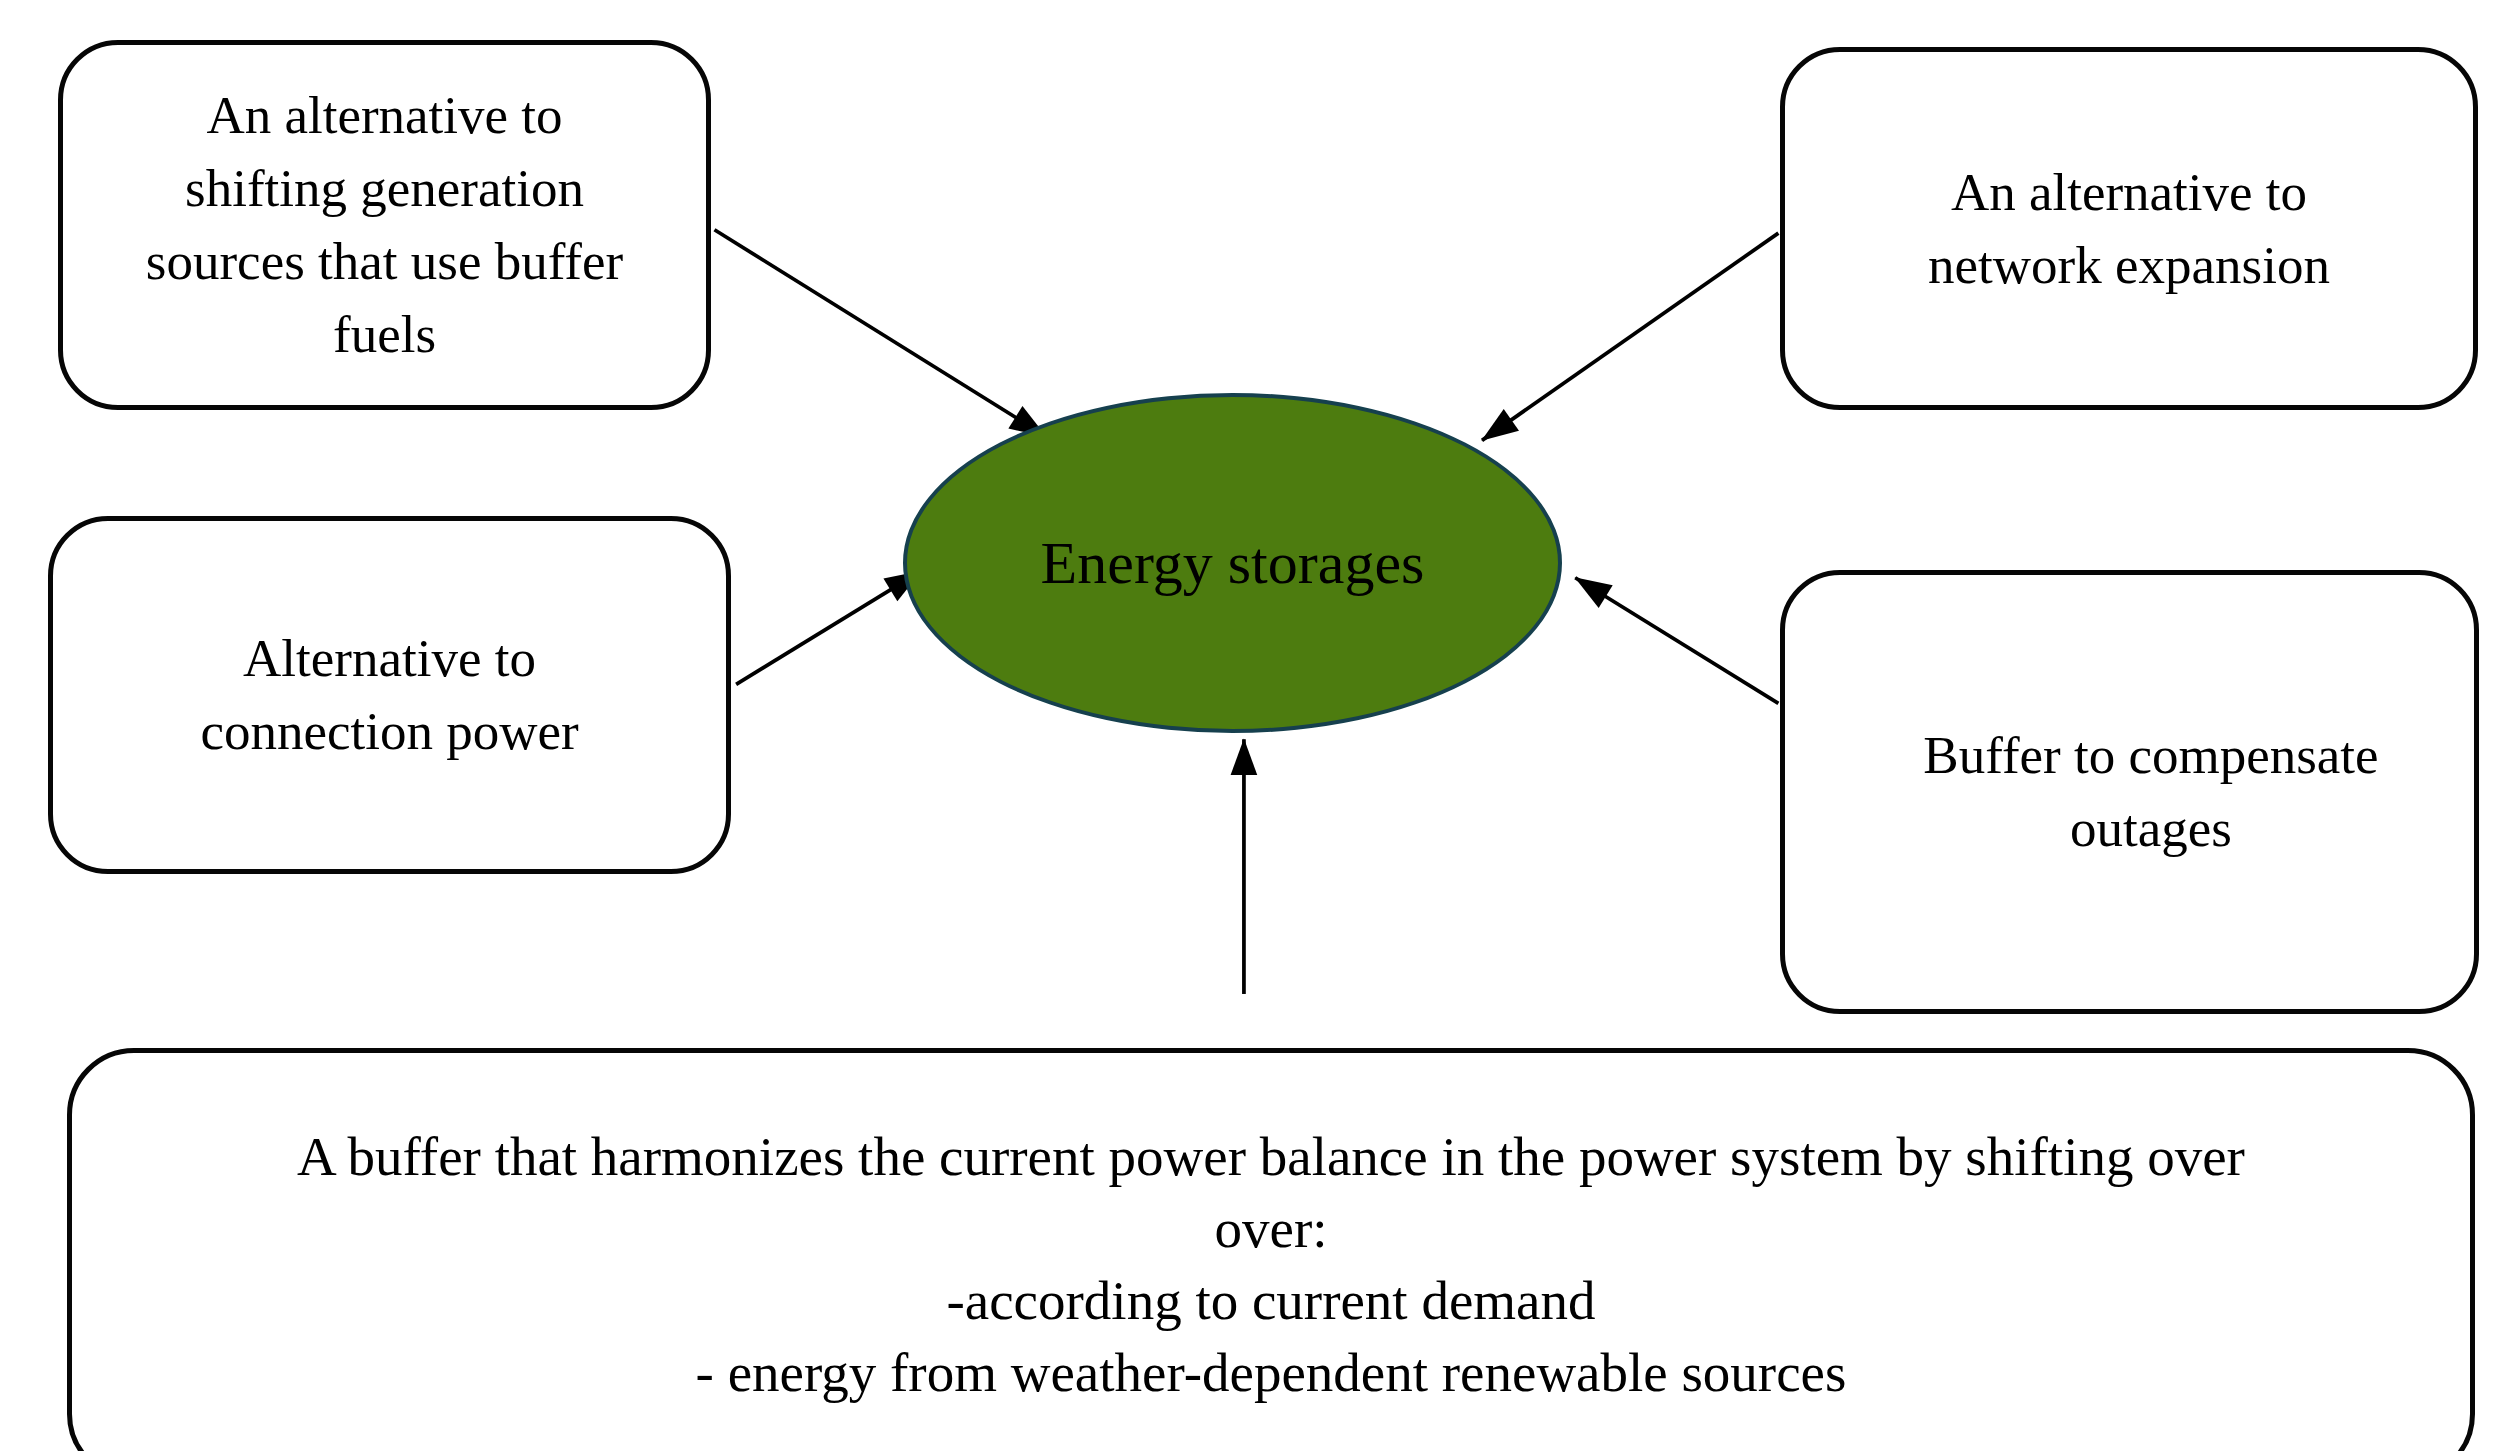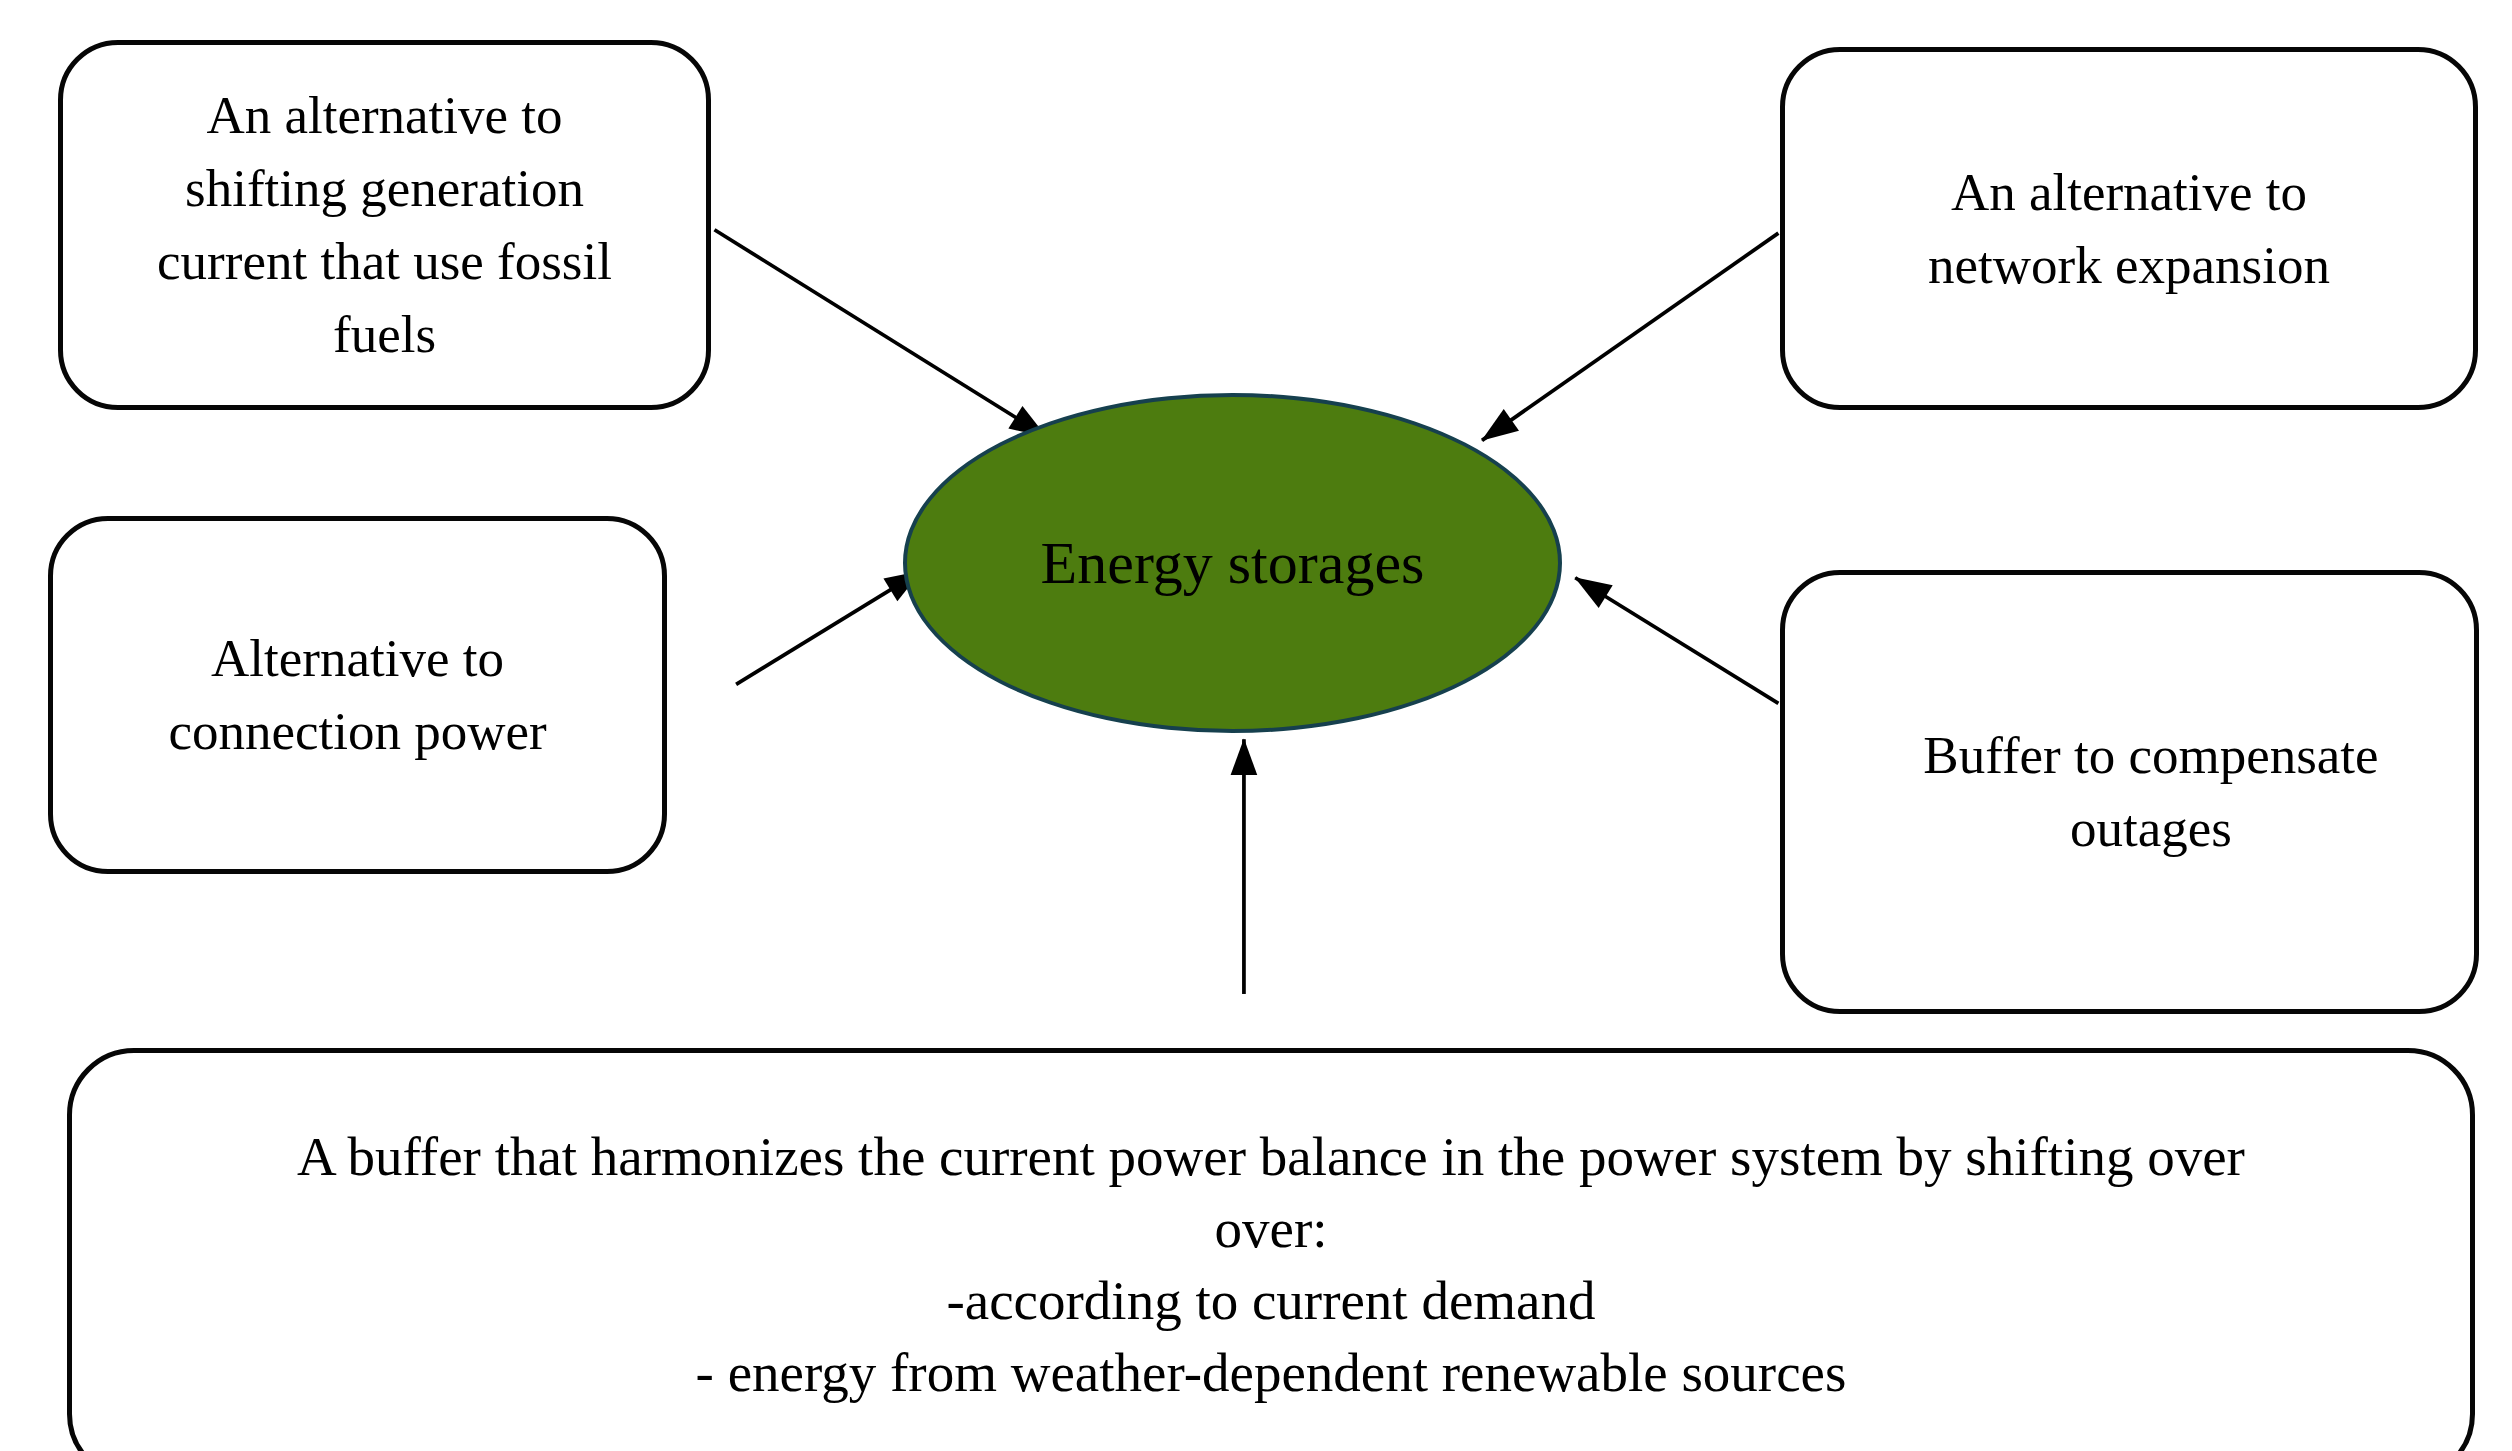--- a/index.html
+++ b/index.html
@@ -25,21 +25,21 @@
     z-index: 2;
   }
   .line {
     font-size: 53px;
     line-height: 73px;
     white-space: nowrap;
     text-align: center;
   }
   .box-fossil     { left: 58px;   top: 40px;   width: 653px;  height: 370px; }
   .box-network    { left: 1780px; top: 47px;   width: 698px;  height: 363px; }
-  .box-connection { left: 48px;   top: 516px;  width: 619px;  height: 358px; }
+  .box-connection { left: 48px;   top: 516px;  width: 683px;  height: 358px; }
   .box-outages    { left: 1780px; top: 570px;  width: 699px;  height: 444px; padding-left: 43px; }
   .box-buffer     { left: 67px;   top: 1048px; width: 2408px; height: 433px; border-radius: 67px; }
   .box-buffer .line { font-size: 55px; line-height: 72px; }
   .center-ellipse {
     position: absolute;
     box-sizing: border-box;
     left: 903px; top: 393px; width: 659px; height: 340px;
     background: #4d7c0f;
     border: 4.2px solid #16404e;
     border-radius: 50%;
@@ -76,21 +76,21 @@
     <line x1="858" y1="276" x2="1256" y2="524" marker-end="url(#arrowhead)"></line>
     <line x1="2136" y1="280" x2="1780" y2="529" marker-end="url(#arrowhead)"></line>
     <line x1="884" y1="822" x2="1106" y2="686" marker-end="url(#arrowhead)"></line>
     <line x1="2136" y1="845" x2="1892" y2="694" marker-end="url(#arrowhead)"></line>
     <line x1="1494" y1="1194" x2="1494" y2="888" marker-end="url(#arrowhead)"></line>
   </svg>
 
   <div class="node-box box-fossil">
     <div class="line">An alternative to</div>
     <div class="line">shifting generation</div>
-    <div class="line">current that use fossil</div>
+    <div class="line">sources that use buffer</div>
     <div class="line">fuels</div>
   </div>
 
   <div class="node-box box-network">
     <div class="line">An alternative to</div>
     <div class="line">network expansion</div>
   </div>
 
   <div class="node-box box-connection">
     <div class="line">Alternative to</div>

